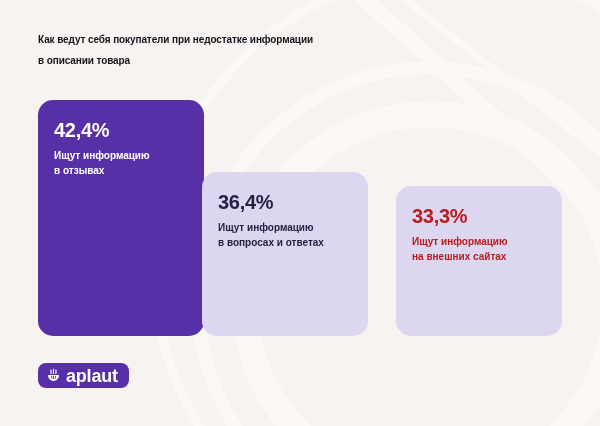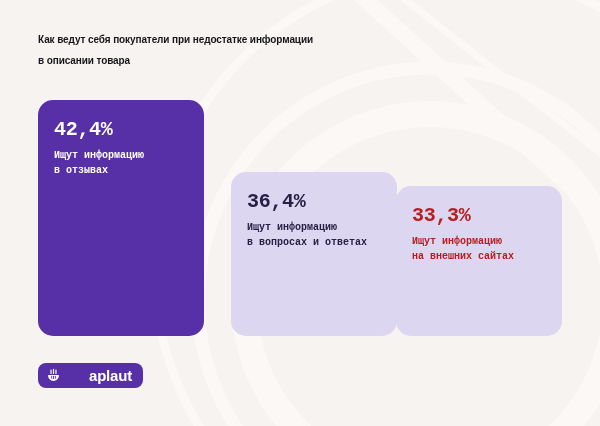--- a/index.html
+++ b/index.html
@@ -49,21 +49,20 @@
     white-space: pre-line;
   }
 
   
   #bars {
     position: absolute;
     left: 0;
     top: 0;
     width: 600px;
     height: 372px;
-    font-family: Liberation Mono, monospace;
   }
 
   .bar {
     position: absolute;
     box-sizing: border-box;
     border-radius: 15px;
     padding: 18px 16px 0 16px;
     overflow: hidden;
   }
 
@@ -90,21 +89,21 @@
     left: 38px;
     top: 100px;
     width: 166px;
     height: 236px;
     background: #5730a8;
   }
   #bar-0 .pct, #bar-0 .caption { color: #ffffff; }
 
   
   #bar-1 {
-    left: 231px;
+    left: 202px;
     top: 172px;
     width: 166px;
     height: 164px;
     background: #dcd6f1;
   }
   #bar-1 .pct, #bar-1 .caption { color: #272044; }
 
   
   #bar-2 {
     left: 396px;
@@ -130,25 +129,24 @@
     box-sizing: border-box;
   }
   #logo .mark {
     display: block;
     width: 15px;
     height: 15px;
     flex: 0 0 auto;
   }
   #logo .wordmark {
     color: #ffffff;
-    font-size: 15px;
+    font-size: 18px;
     font-weight: bold;
     letter-spacing: -0.2px;
     line-height: 1;
-    margin-left: 23px;
   }
 </style>
 </head>
 <body>
 
 <div id="stage">
 
   <svg id="bg-decor" viewBox="0 0 600 426" xmlns="http://www.w3.org/2000/svg" aria-hidden="true">
     <defs>
       <clipPath id="clipStage">

